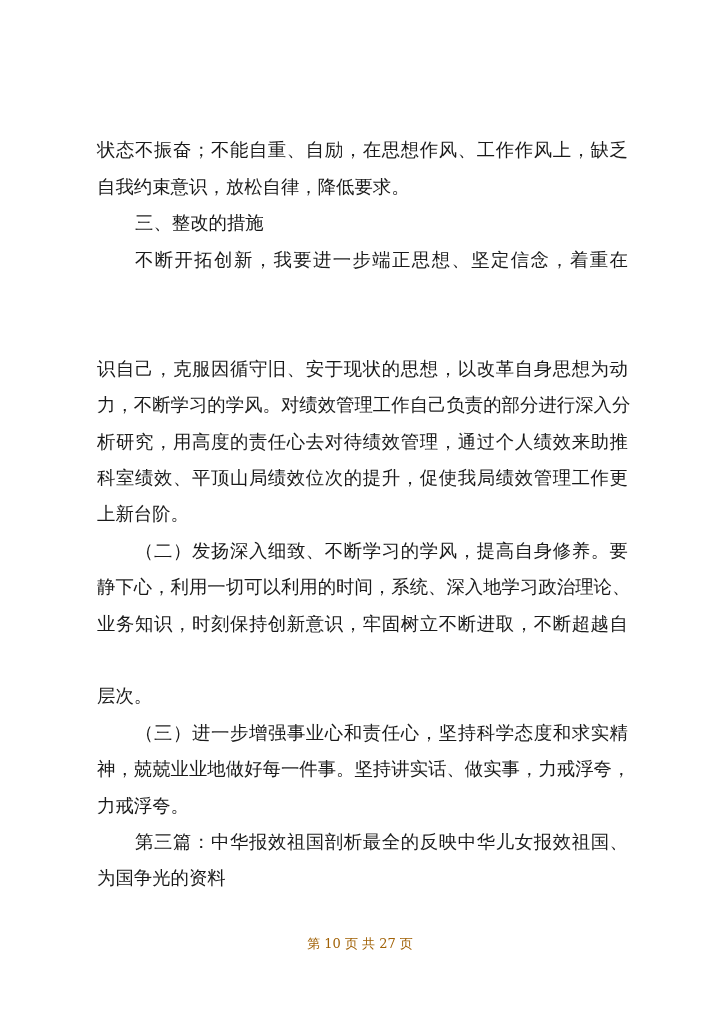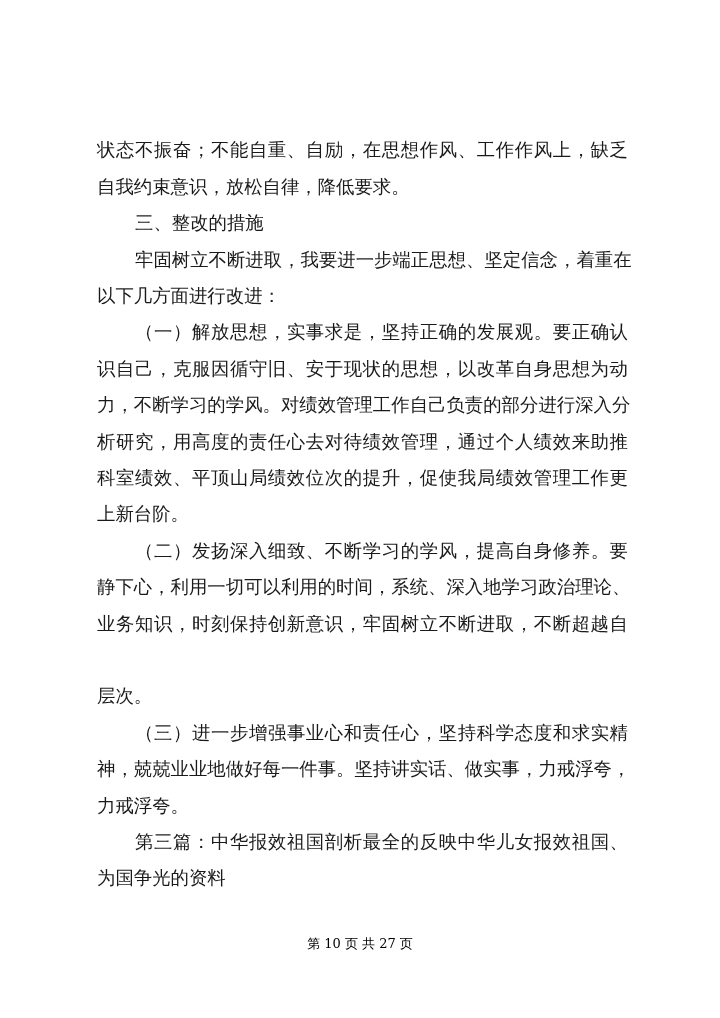--- a/index.html
+++ b/index.html
@@ -12,33 +12,31 @@
   .line {
     position: absolute; left: 97px; width: 531px;
     font-size: 18.4px; line-height: 24px; height: 24px;
     white-space: nowrap; text-align: justify; text-align-last: justify;
     letter-spacing: 0;
   }
   .line.last { text-align-last: left; }
   .line.indent { left: 135px; width: 493px; }
   .footer {
     position: absolute; left: 0; width: 720px; top: 935px; text-align: center;
-    font-size: 13px; line-height: 18px; color: #000000;
+    font-size: 13px; line-height: 18px; color: #a16207;
   }
 </style>
 </head>
 <body>
 
 <div class="page">
   <div class="line" style="top:138px">状态不振奋；不能自重、自励，在思想作风、工作作风上，缺乏</div>
   <div class="line last" style="top:175px">自我约束意识，放松自律，降低要求。</div>
   <div class="line indent last" style="top:211px">三、整改的措施</div>
-  <div class="line indent" style="top:248px">牢固树立不断进取，我要进一步端正思想、坚定信念，着重在</div>
-  <div class="line last" style="top:284px">以下几方面进行改进：</div>
-  <div class="line indent" style="top:320px">（一）解放思想，实事求是，坚持正确的发展观。要正确认</div>
+  <div class="line indent" style="top:248px">不断开拓创新，我要进一步端正思想、坚定信念，着重在</div>
   <div class="line" style="top:357px">识自己，克服因循守旧、安于现状的思想，以改革自身思想为动</div>
   <div class="line" style="top:393px">力，不断学习的学风。对绩效管理工作自己负责的部分进行深入分</div>
   <div class="line" style="top:430px">析研究，用高度的责任心去对待绩效管理，通过个人绩效来助推</div>
   <div class="line last" style="top:502px">上新台阶。</div>
   <div class="line" style="top:466px">科室绩效、平顶山局绩效位次的提升，促使我局绩效管理工作更</div>
   <div class="line" style="top:575px">静下心，利用一切可以利用的时间，系统、深入地学习政治理论、</div>
   <div class="line indent" style="top:539px">（二）发扬深入细致、不断学习的学风，提高自身修养。要</div>
   <div class="line" style="top:612px">业务知识，时刻保持创新意识，牢固树立不断进取，不断超越自</div>
   <div class="line last" style="top:684px">层次。</div>
   <div class="line indent" style="top:721px">（三）进一步增强事业心和责任心，坚持科学态度和求实精</div>

